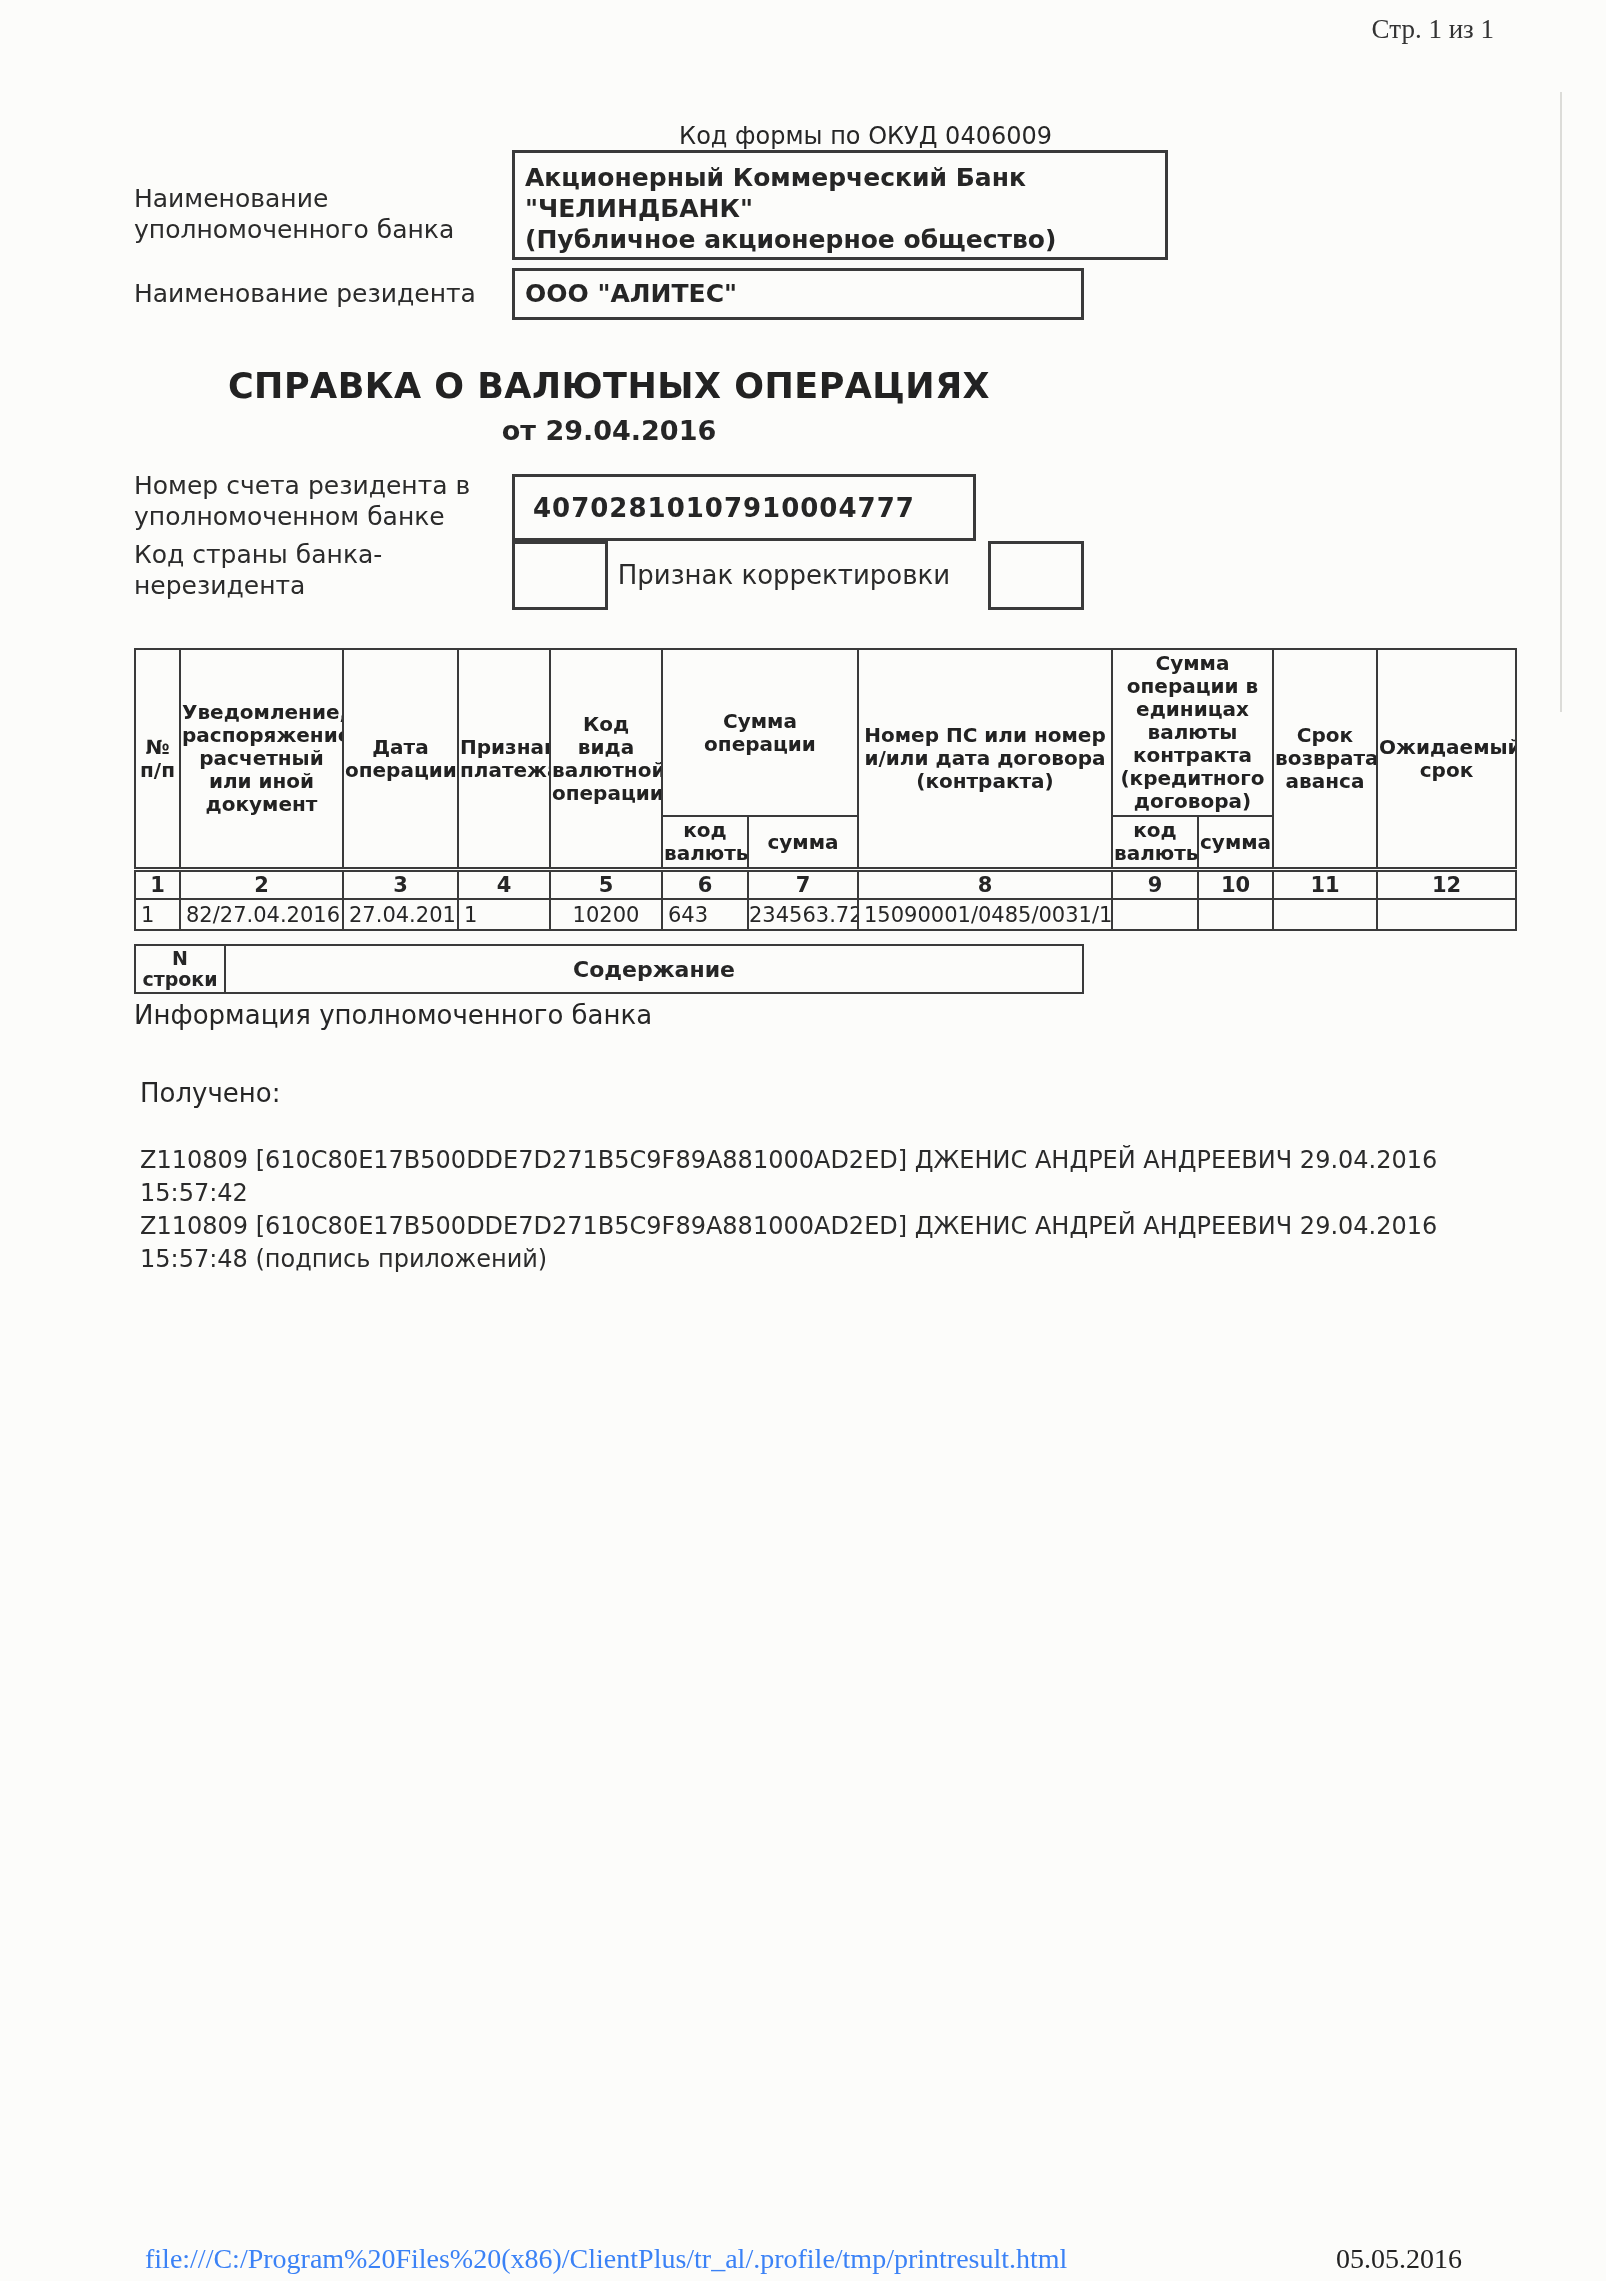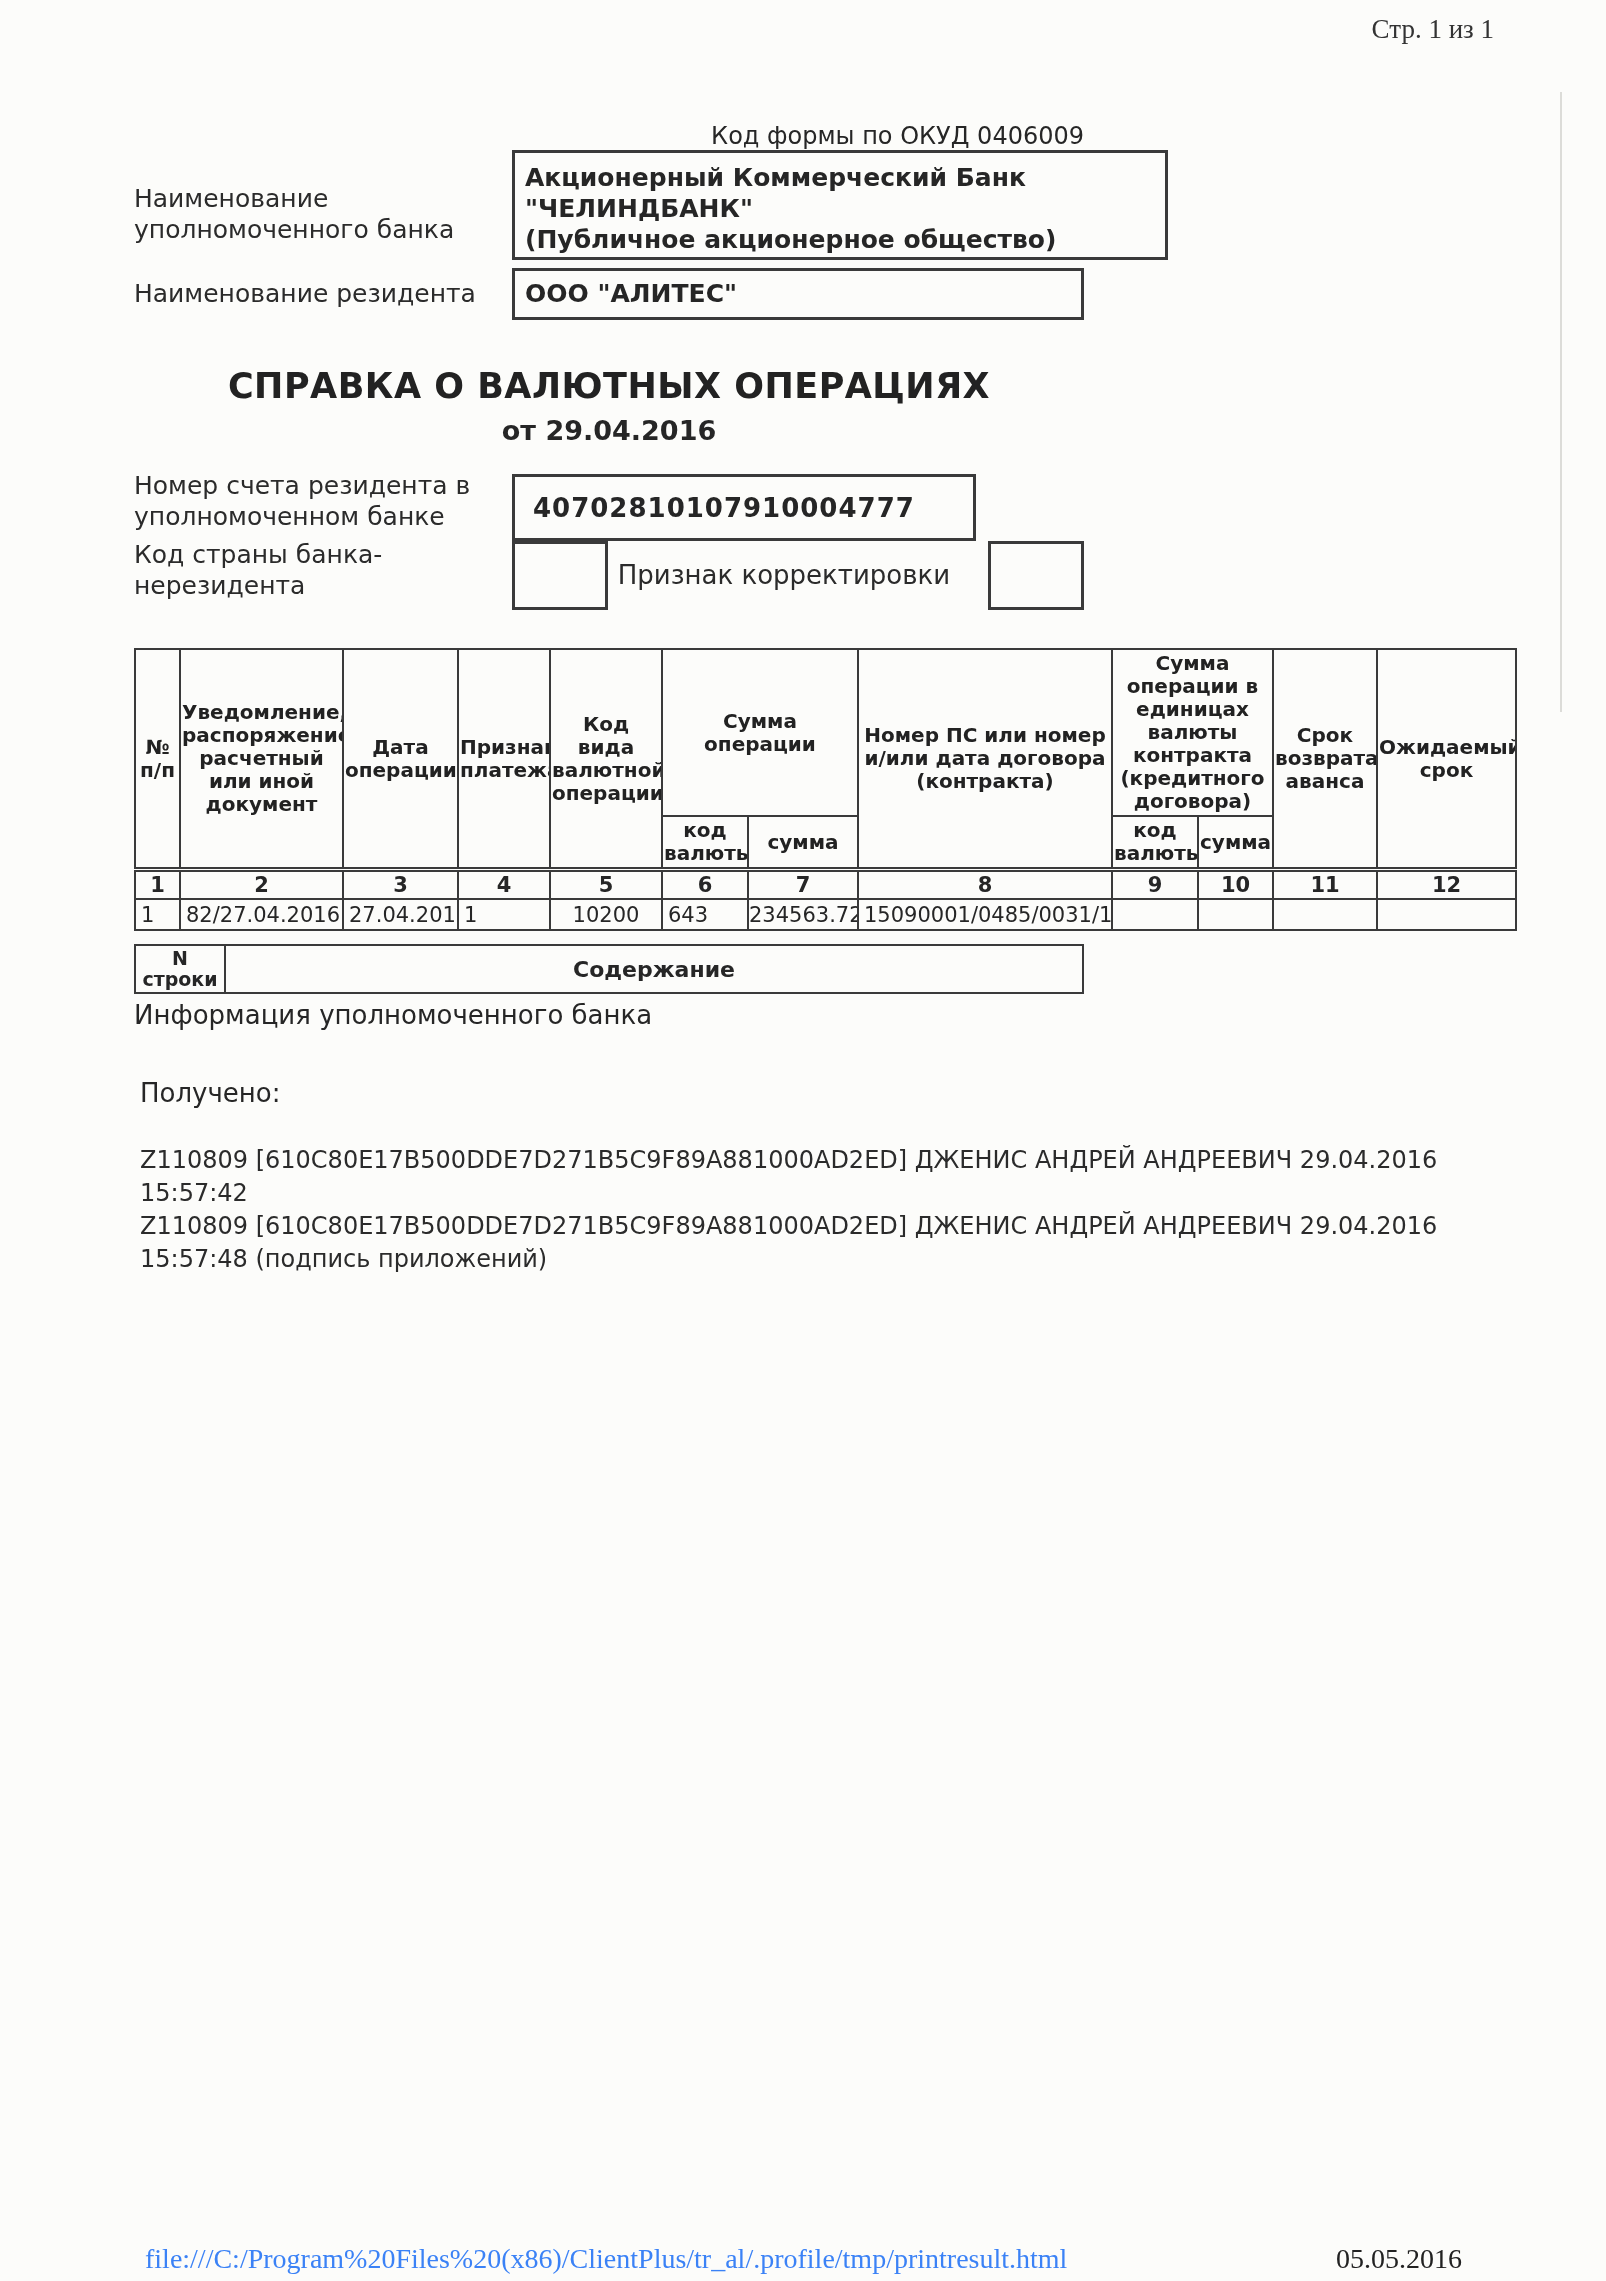--- a/index.html
+++ b/index.html
@@ -11,21 +11,21 @@
     background:#fcfcfa;
     font-family:"DejaVu Sans","Liberation Sans",sans-serif;
     color:#262626;
     overflow:hidden;
   }
   .serif{font-family:"Liberation Serif","DejaVu Serif",serif;}
   .abs{position:absolute;}
 
   
   .page-indicator{top:14px;right:112px;font-size:27px;color:#333;}
-  .form-code{top:122px;left:512px;width:572px;text-align:right;font-size:24px;}
+  .form-code{top:122px;left:480px;width:572px;text-align:right;font-size:24px;}
 
   
   .label{font-size:25px;line-height:31px;color:#2b2b2b;}
   .bank-label{top:183px;left:134px;}
   .bank-box{top:150px;left:512px;width:656px;height:110px;border:3px solid #3a3a3a;box-sizing:border-box;
             padding:9px 10px 0 10px;font-weight:bold;font-size:25px;line-height:31px;}
   .resident-label{top:278px;left:134px;}
   .resident-box{top:268px;left:512px;width:572px;height:52px;border:3px solid #3a3a3a;box-sizing:border-box;
             padding:8px 10px 0 10px;font-weight:bold;font-size:25px;}
 

